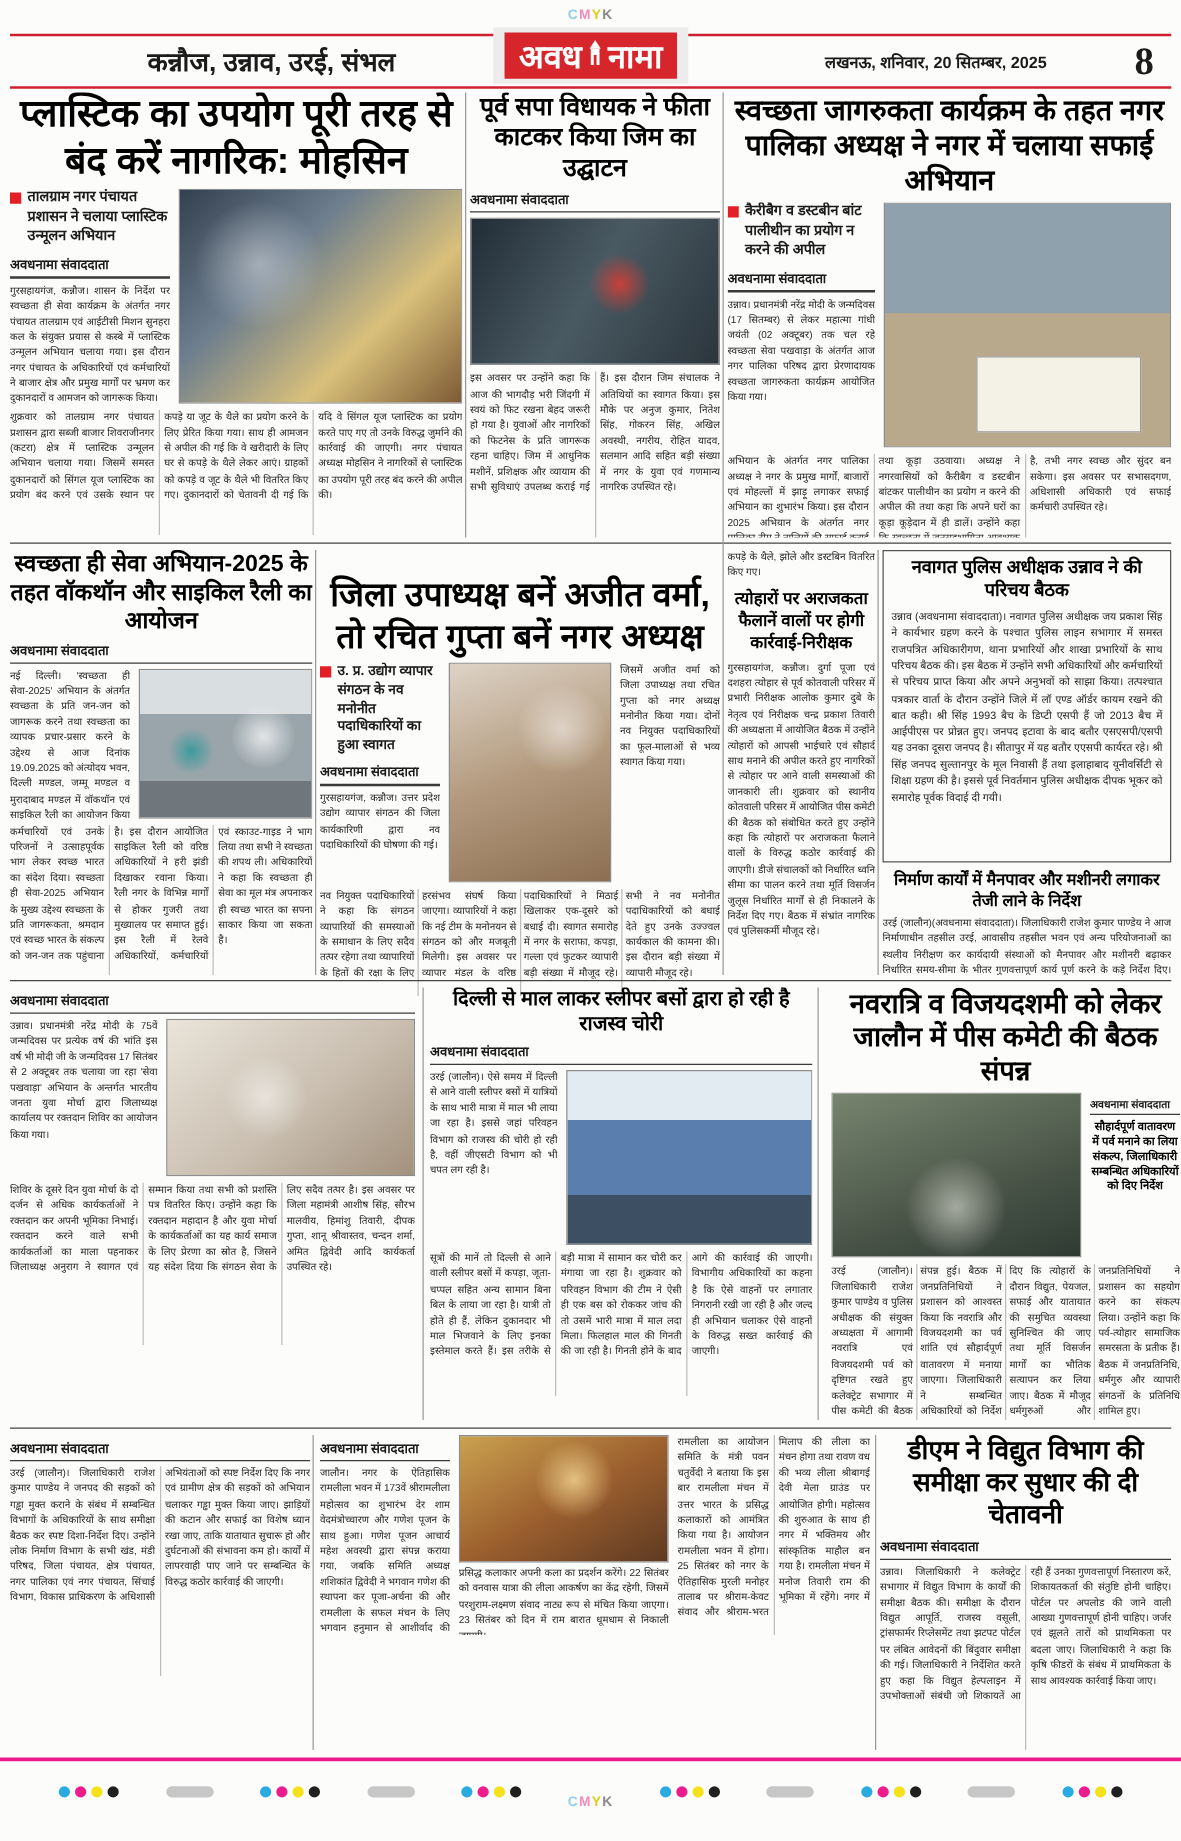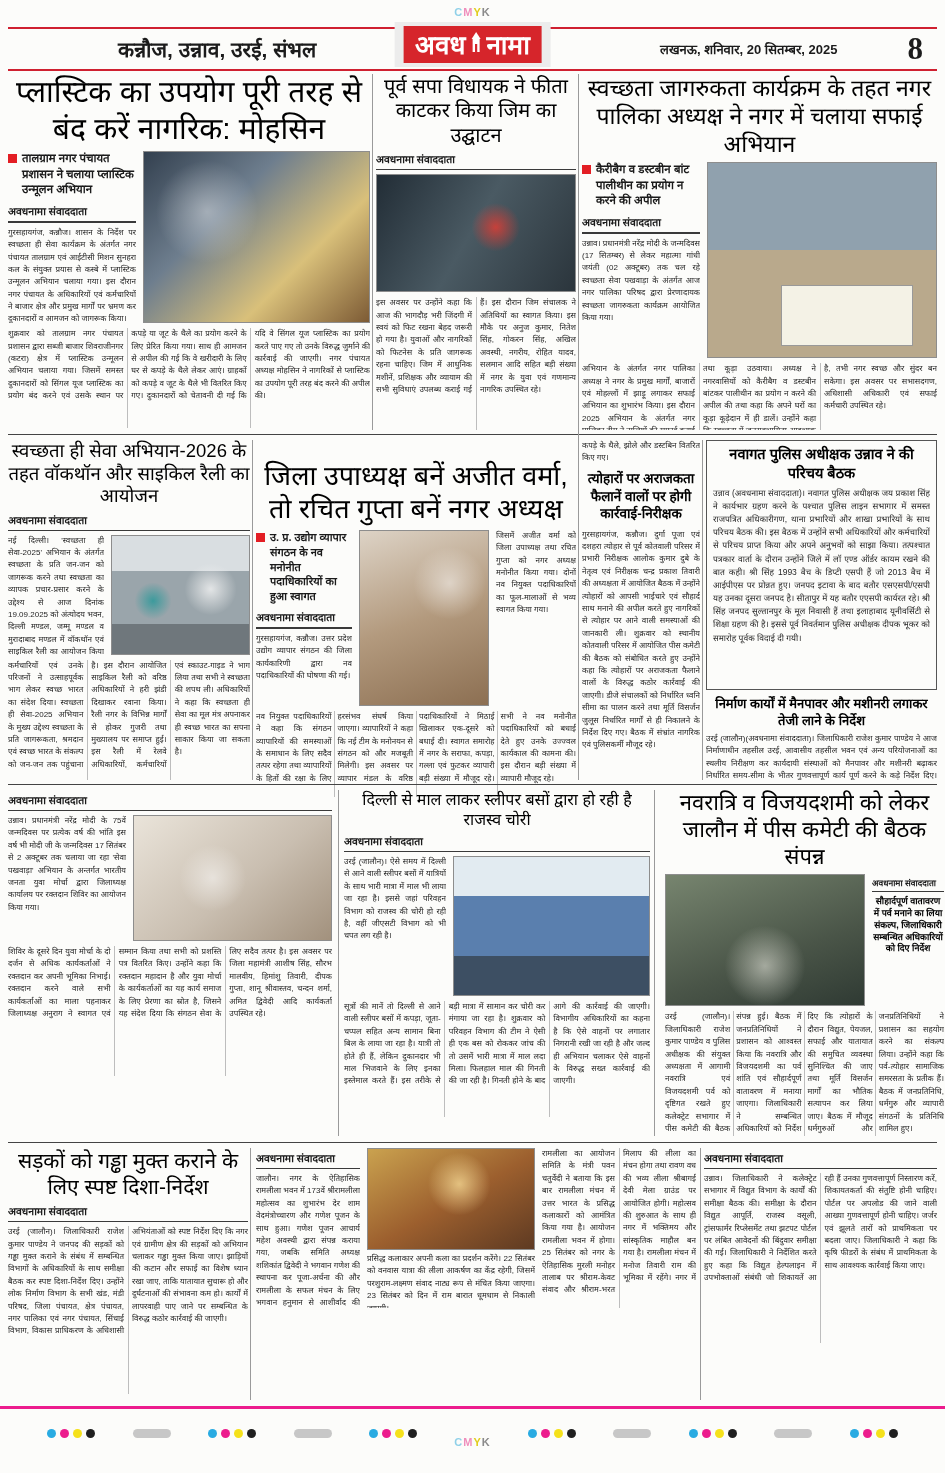--- a/index.html
+++ b/index.html
@@ -27,21 +27,21 @@
   .mast-wrap{position:absolute;left:50%;top:22px;transform:translateX(-50%);
              background:#ececec;padding:4px 9px;z-index:3;}
   .mast-red{background:#d6252b;color:#fff;font-size:26px;font-weight:700;
             padding:2px 12px;display:flex;align-items:flex-end;gap:3px;line-height:1.2;}
   .monu{display:inline-block;margin:0 1px 2px;}
   
   .hsep{position:absolute;left:8px;right:8px;height:1px;background:#444;}
   .vsep{position:absolute;width:1px;background:#9a9a9a;}
   
   .art{position:absolute;overflow:hidden;}
-  .hl{font-weight:400;line-height:1.22;text-align:center;margin:0 0 4px;color:#000;}
+  .hl{font-weight:700;line-height:1.22;text-align:center;margin:0 0 4px;color:#000;}
   .byline{font-size:10.5px;font-weight:700;border-bottom:2px solid #3a3a3a;
           padding:1px 0 3px;margin:2px 0 4px;}
   .byline.slim{border-bottom:1px solid #3a3a3a;}
   .kicker{display:flex;gap:5px;font-size:11.5px;font-weight:700;line-height:1.35;margin-bottom:3px;}
   .sq{flex:0 0 auto;width:9px;height:9px;background:#e31e24;margin-top:3px;}
   .body{font-size:8px;line-height:1.55;text-align:justify;color:#262626;overflow:hidden;
         column-gap:8px;column-rule:1px solid #bdbdbd;}
   .cols2{column-count:2}.cols3{column-count:3}.cols4{column-count:4}
   .row{display:flex;gap:7px;overflow:hidden;}
   .leftcol{display:flex;flex-direction:column;overflow:hidden;}
@@ -129,21 +129,21 @@
         <div class="body" style="flex:1">उन्नाव। प्रधानमंत्री नरेंद्र मोदी के जन्मदिवस (17 सितम्बर) से लेकर महात्मा गांधी जयंती (02 अक्टूबर) तक चल रहे स्वच्छता सेवा पखवाड़ा के अंतर्गत आज नगर पालिका परिषद द्वारा प्रेरणादायक स्वच्छता जागरुकता कार्यक्रम आयोजित किया गया।</div>
       </div>
       <div class="photo ph-banner"></div>
     </div>
     <div class="body cols3" style="height:96px;margin-top:5px">अभियान के अंतर्गत नगर पालिका अध्यक्ष ने नगर के प्रमुख मार्गों, बाजारों एवं मोहल्लों में झाड़ू लगाकर सफाई अभियान का शुभारंभ किया। इस दौरान 2025 अभियान के अंतर्गत नगर पालिका टीम ने नालियों की सफाई कराई तथा कूड़ा उठवाया। अध्यक्ष ने नगरवासियों को कैरीबैग व डस्टबीन बांटकर पालीथीन का प्रयोग न करने की अपील की तथा कहा कि अपने घरों का कूड़ा कूड़ेदान में ही डालें। उन्होंने कहा कि स्वच्छता में जनसहभागिता आवश्यक है, तभी नगर स्वच्छ और सुंदर बन सकेगा। इस अवसर पर सभासदगण, अधिशासी अधिकारी एवं सफाई कर्मचारी उपस्थित रहे।</div>
   </article>
 
   <div class="hsep" style="top:434px"></div>
 
   <article class="art" style="left:8px;top:440px;width:242px;height:340px">
-    <h2 class="hl" style="font-size:18.5px">स्वच्छता ही सेवा अभियान-2026 के तहत वॉकथॉन और साइकिल रैली का आयोजन</h2>
+    <h2 class="hl" style="font-size:18.5px">स्वच्छता ही सेवा अभियान-2025 के तहत वॉकथॉन और साइकिल रैली का आयोजन</h2>
     <div class="byline slim">अवधनामा संवाददाता</div>
     <div class="row" style="height:120px">
       <div class="body" style="width:96px;flex:0 0 auto">नई दिल्ली। 'स्वच्छता ही सेवा-2025' अभियान के अंतर्गत स्वच्छता के प्रति जन-जन को जागरूक करने तथा स्वच्छता का व्यापक प्रचार-प्रसार करने के उद्देश्य से आज दिनांक 19.09.2025 को अंत्योदय भवन, दिल्ली मण्डल, जम्मू मण्डल व मुरादाबाद मण्डल में वॉकथॉन एवं साइकिल रैली का आयोजन किया गया।</div>
       <div class="photo ph-cycle"></div>
     </div>
     <div class="body cols3" style="height:146px;margin-top:5px">कर्मचारियों एवं उनके परिजनों ने उत्साहपूर्वक भाग लेकर स्वच्छ भारत का संदेश दिया। स्वच्छता ही सेवा-2025 अभियान के मुख्य उद्देश्य स्वच्छता के प्रति जागरूकता, श्रमदान एवं स्वच्छ भारत के संकल्प को जन-जन तक पहुंचाना है। इस दौरान आयोजित साइकिल रैली को वरिष्ठ अधिकारियों ने हरी झंडी दिखाकर रवाना किया। रैली नगर के विभिन्न मार्गों से होकर गुजरी तथा मुख्यालय पर समाप्त हुई। इस रैली में रेलवे अधिकारियों, कर्मचारियों एवं स्काउट-गाइड ने भाग लिया तथा सभी ने स्वच्छता की शपथ ली। अधिकारियों ने कहा कि स्वच्छता ही सेवा का मूल मंत्र अपनाकर ही स्वच्छ भारत का सपना साकार किया जा सकता है।</div>
   </article>
 
   <article class="art" style="left:256px;top:460px;width:320px;height:340px">
     <h2 class="hl" style="font-size:27px">जिला उपाध्यक्ष बनें अजीत वर्मा, तो रचित गुप्ता बनें नगर अध्यक्ष</h2>
@@ -207,40 +207,40 @@
         <div class="byline slim" style="font-size:8.5px">अवधनामा संवाददाता</div>
         <div class="subhl" style="font-size:9px;text-align:center">सौहार्दपूर्ण वातावरण में पर्व मनाने का लिया संकल्प, जिलाधिकारी सम्बन्धित अधिकारियों को दिए निर्देश</div>
       </div>
     </div>
     <div class="body cols4" style="height:144px;margin-top:5px;column-gap:6px">उरई (जालौन)। जिलाधिकारी राजेश कुमार पाण्डेय व पुलिस अधीक्षक की संयुक्त अध्यक्षता में आगामी नवरात्रि एवं विजयदशमी पर्व को दृष्टिगत रखते हुए कलेक्ट्रेट सभागार में पीस कमेटी की बैठक संपन्न हुई। बैठक में जनप्रतिनिधियों ने प्रशासन को आश्वस्त किया कि नवरात्रि और विजयदशमी का पर्व शांति एवं सौहार्दपूर्ण वातावरण में मनाया जाएगा। जिलाधिकारी ने सम्बन्धित अधिकारियों को निर्देश दिए कि त्योहारों के दौरान विद्युत, पेयजल, सफाई और यातायात की समुचित व्यवस्था सुनिश्चित की जाए तथा मूर्ति विसर्जन मार्गों का भौतिक सत्यापन कर लिया जाए। बैठक में मौजूद धर्मगुरुओं और जनप्रतिनिधियों ने प्रशासन का सहयोग करने का संकल्प लिया। उन्होंने कहा कि पर्व-त्योहार सामाजिक समरसता के प्रतीक हैं। बैठक में जनप्रतिनिधि, धर्मगुरु और व्यापारी संगठनों के प्रतिनिधि शामिल हुए।</div>
   </article>
 
   <div class="hsep" style="top:1142px"></div>
 
   <article class="art" style="left:8px;top:1148px;width:240px;height:252px">
-    <h2 class="hl" style="font-size:21px">सड़कों को गड्ढा मुक्त कराने के लिए स्पष्ट दिशा-निर्देश</h2>
     <div class="byline slim">अवधनामा संवाददाता</div>
     <div class="body cols2" style="height:168px">उरई (जालौन)। जिलाधिकारी राजेश कुमार पाण्डेय ने जनपद की सड़कों को गड्ढा मुक्त कराने के संबंध में सम्बन्धित विभागों के अधिकारियों के साथ समीक्षा बैठक कर स्पष्ट दिशा-निर्देश दिए। उन्होंने लोक निर्माण विभाग के सभी खंड, मंडी परिषद, जिला पंचायत, क्षेत्र पंचायत, नगर पालिका एवं नगर पंचायत, सिंचाई विभाग, विकास प्राधिकरण के अधिशासी अभियंताओं को स्पष्ट निर्देश दिए कि नगर एवं ग्रामीण क्षेत्र की सड़कों को अभियान चलाकर गड्ढा मुक्त किया जाए। झाड़ियों की कटान और सफाई का विशेष ध्यान रखा जाए, ताकि यातायात सुचारू हो और दुर्घटनाओं की संभावना कम हो। कार्यों में लापरवाही पाए जाने पर सम्बन्धित के विरुद्ध कठोर कार्रवाई की जाएगी।</div>
   </article>
 
   <article class="art" style="left:256px;top:1148px;width:440px;height:252px">
     <div class="row" style="height:160px">
       <div class="leftcol" style="width:104px">
         <div class="byline slim">अवधनामा संवाददाता</div>
         <div class="body" style="flex:1">जालौन। नगर के ऐतिहासिक रामलीला भवन में 173वें श्रीरामलीला महोत्सव का शुभारंभ देर शाम वेदमंत्रोच्चारण और गणेश पूजन के साथ हुआ। गणेश पूजन आचार्य महेश अवस्थी द्वारा संपन्न कराया गया, जबकि समिति अध्यक्ष शशिकांत द्विवेदी ने भगवान गणेश की स्थापना कर पूजा-अर्चना की और रामलीला के सफल मंचन के लिए भगवान हनुमान से आशीर्वाद की प्रार्थना की। इस बार नगर में रामलीला का 173वां मंचन है।</div>
       </div>
       <div class="leftcol" style="width:168px">
         <div class="photo ph-stage" style="flex:0 0 100px"></div>
         <div class="body" style="flex:1;margin-top:3px">प्रसिद्ध कलाकार अपनी कला का प्रदर्शन करेंगे। 22 सितंबर को वनवास यात्रा की लीला आकर्षण का केंद्र रहेगी, जिसमें परशुराम-लक्ष्मण संवाद नाट्य रूप से मंचित किया जाएगा। 23 सितंबर को दिन में राम बारात धूमधाम से निकाली जाएगी।</div>
       </div>
       <div class="body cols2" style="flex:1">रामलीला का आयोजन समिति के मंत्री पवन चतुर्वेदी ने बताया कि इस बार रामलीला मंचन में उत्तर भारत के प्रसिद्ध कलाकारों को आमंत्रित किया गया है। आयोजन रामलीला भवन में होगा। 25 सितंबर को नगर के ऐतिहासिक मुरली मनोहर तालाब पर श्रीराम-केवट संवाद और श्रीराम-भरत मिलाप की लीला का मंचन होगा तथा रावण वध की भव्य लीला श्रीबागई देवी मेला ग्राउंड पर आयोजित होगी। महोत्सव की शुरुआत के साथ ही नगर में भक्तिमय और सांस्कृतिक माहौल बन गया है। रामलीला मंचन में मनोज तिवारी राम की भूमिका में रहेंगे। नगर में रामलीला को लेकर भारी उत्साह है।</div>
     </div>
   </article>
 
   <article class="art" style="left:704px;top:1148px;width:233px;height:252px">
+    <h2 class="hl" style="font-size:21px">डीएम ने विद्युत विभाग की समीक्षा कर सुधार की दी चेतावनी</h2>
     <div class="byline slim">अवधनामा संवाददाता</div>
     <div class="body cols2" style="height:170px">उन्नाव। जिलाधिकारी ने कलेक्ट्रेट सभागार में विद्युत विभाग के कार्यों की समीक्षा बैठक की। समीक्षा के दौरान विद्युत आपूर्ति, राजस्व वसूली, ट्रांसफार्मर रिप्लेसमेंट तथा झटपट पोर्टल पर लंबित आवेदनों की बिंदुवार समीक्षा की गई। जिलाधिकारी ने निर्देशित करते हुए कहा कि विद्युत हेल्पलाइन में उपभोक्ताओं संबंधी जो शिकायतें आ रही हैं उनका गुणवत्तापूर्ण निस्तारण करें, शिकायतकर्ता की संतुष्टि होनी चाहिए। पोर्टल पर अपलोड की जाने वाली आख्या गुणवत्तापूर्ण होनी चाहिए। जर्जर एवं झूलते तारों को प्राथमिकता पर बदला जाए। जिलाधिकारी ने कहा कि कृषि फीडरों के संबंध में प्राथमिकता के साथ आवश्यक कार्रवाई किया जाए।</div>
   </article>
 
   <div class="vsep" style="left:372px;top:74px;height:356px"></div>
   <div class="vsep" style="left:578px;top:74px;height:706px"></div>
   <div class="vsep" style="left:252px;top:440px;height:340px"></div>
   <div class="vsep" style="left:702px;top:440px;height:340px"></div>
   <div class="vsep" style="left:338px;top:790px;height:346px"></div>
   <div class="vsep" style="left:654px;top:790px;height:346px"></div>

